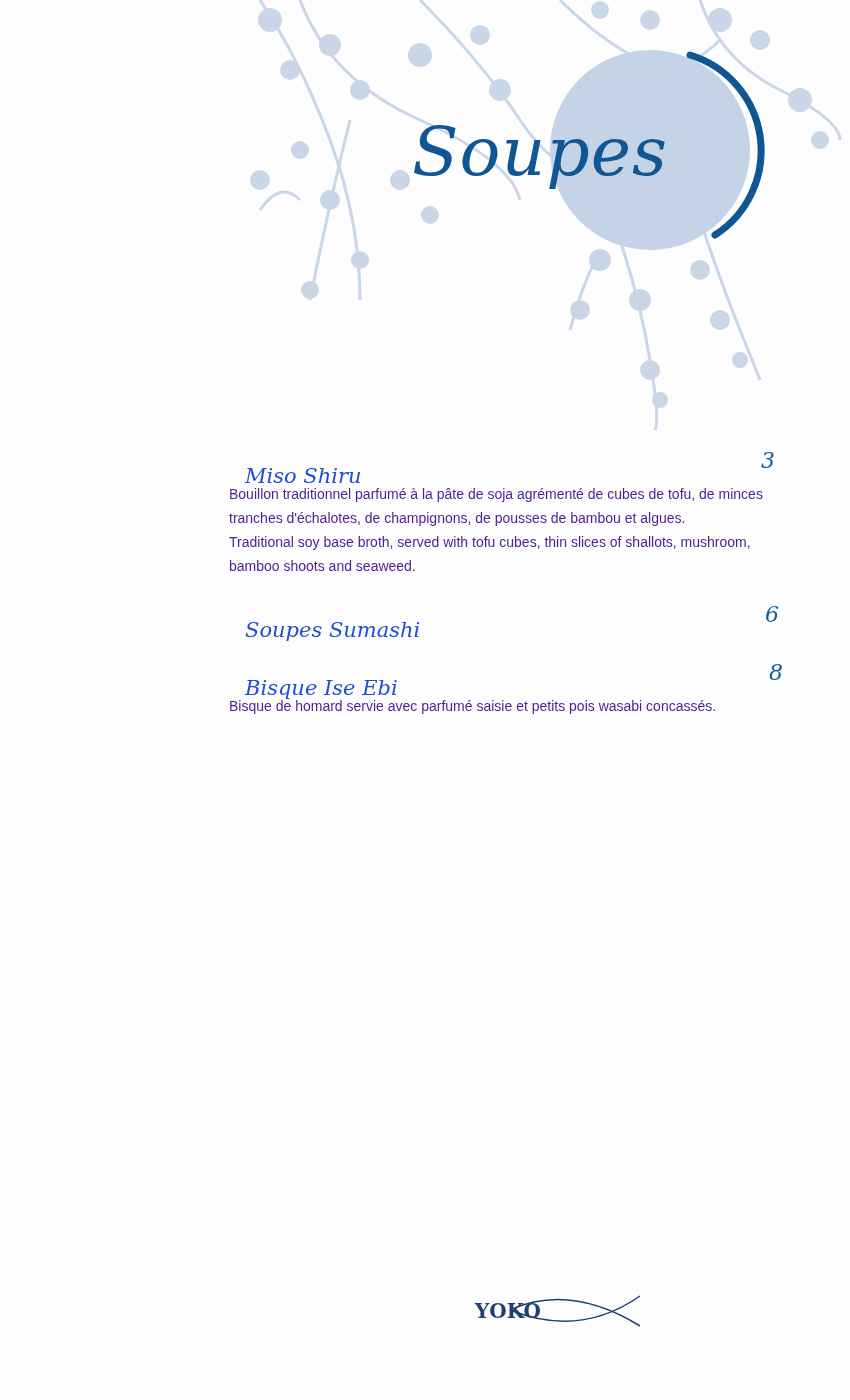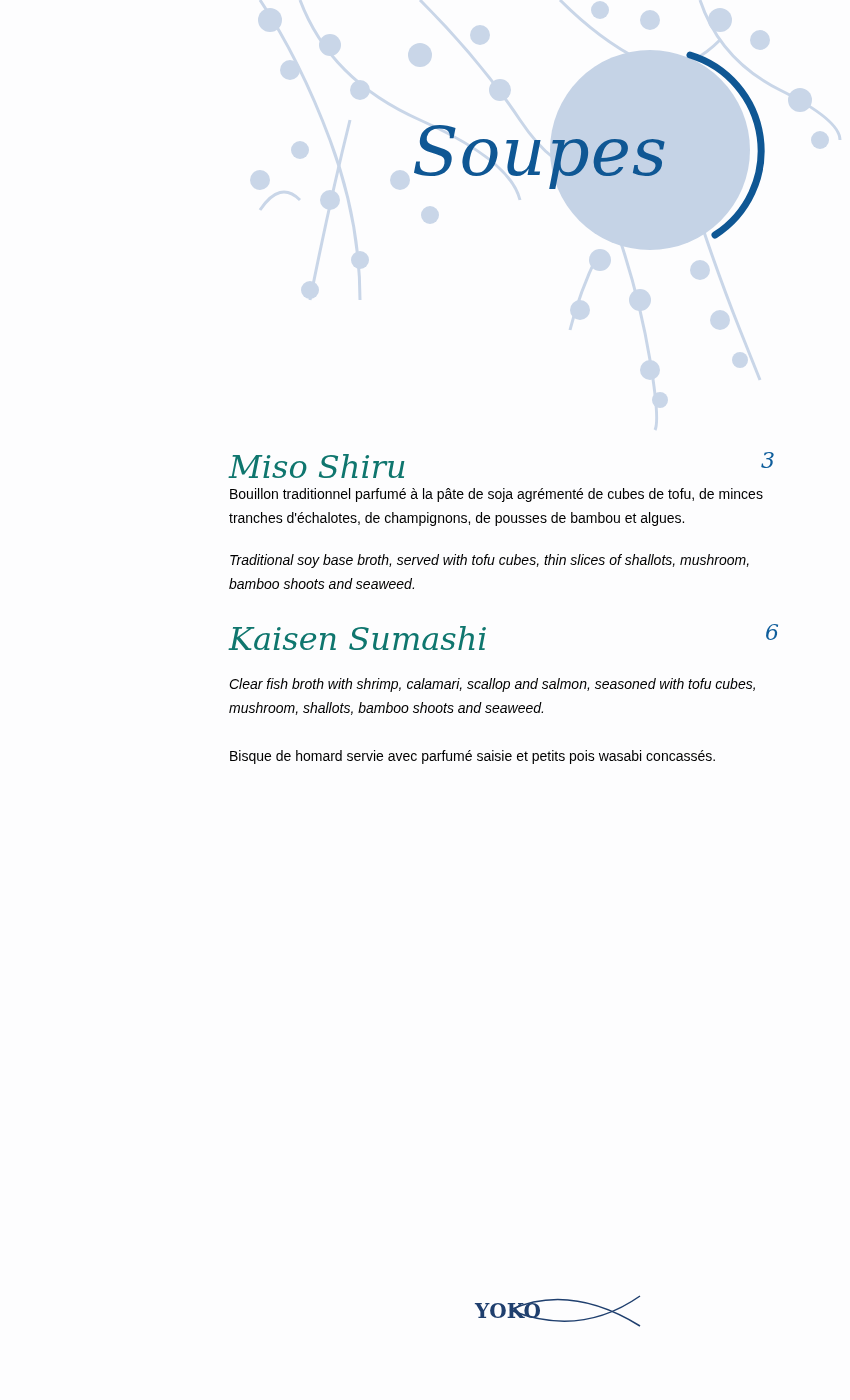--- a/index.html
+++ b/index.html
@@ -13,33 +13,33 @@
     position: absolute; left: 412px; top: 112px;
     font-family: "DejaVu Serif", serif; font-style: italic;
     font-size: 68px; color: #0f5794; letter-spacing: 1px;
     margin: 0; font-weight: normal;
   }
   .menu { position: absolute; left: 229px; top: 448px; width: 560px; }
   .item { margin-bottom: 24px; }
   .item-head { position: relative; height: 34px; }
   .item-name {
     font-family: "DejaVu Serif", serif; font-style: italic;
-    font-size: 32px; color: #0f766e; margin: 0; font-weight: normal;
+    font-size: 21px; color: #1d4ed8; margin: 16px; font-weight: normal;
     position: absolute; left: 0; top: 0;
   }
   .item-price {
     position: absolute; top: 0;
     font-family: "DejaVu Serif", serif; font-style: italic;
     font-size: 22px; color: #0f5e9c;
   }
   .desc-fr, .desc-en {
-    font-size: 14px; line-height: 24px; color: #000000;
+    font-size: 14px; line-height: 24px; color: #4c1d95;
     margin: 0; width: 540px;
   }
-  .desc-en { font-style: italic; margin-top: 18px; }
+  .desc-en { margin-top: 0; }
   .logo { position: absolute; left: 470px; top: 1288px; width: 180px; height: 45px; }
 </style>
 </head>
 <body>
 
 <svg class="bg-art" viewBox="0 0 850 450">
   <g fill="#c9d6e8" stroke="#c9d6e8">
     <g stroke-width="3" fill="none">
       <path d="M260 0 Q300 60 330 140 T360 300"></path>
       <path d="M300 0 Q330 80 420 120 T520 200"></path>
@@ -93,26 +93,29 @@
   <div class="item">
     <div class="item-head">
       <h2 class="item-name">Miso Shiru</h2>
       <span class="item-price" style="left:532px">3</span>
     </div>
     <p class="desc-fr">Bouillon traditionnel parfumé à la pâte de soja agrémenté de cubes de tofu, de minces tranches d'échalotes, de champignons, de pousses de bambou et algues.</p>
     <p class="desc-en">Traditional soy base broth, served with tofu cubes, thin slices of shallots, mushroom, bamboo shoots and seaweed.</p>
   </div>
   <div class="item">
     <div class="item-head">
-      <h2 class="item-name">Kaisen Sumashi</h2>
+      <h2 class="item-name">Soupes Sumashi</h2>
       <span class="item-price" style="left:536px">6</span>
     </div>
-    <p class="desc-en">Clear fish broth with shrimp, calamari, scallop and salmon, seasoned with tofu cubes, mushroom, shallots, bamboo shoots and seaweed.</p>
   </div>
   <div class="item">
+    <div class="item-head">
+      <h2 class="item-name">Bisque Ise Ebi</h2>
+      <span class="item-price" style="left:540px">8</span>
+    </div>
     <p class="desc-fr">Bisque de homard servie avec parfumé saisie et petits pois wasabi concassés.</p>
   </div>
 </div>
 
 <svg class="logo" viewBox="0 0 180 45">
   <path d="M40 22 Q100 -5 170 38" stroke="#1f3f6e" stroke-width="1.5" fill="none"></path>
   <path d="M40 22 Q110 50 170 8" stroke="#1f3f6e" stroke-width="1.5" fill="none"></path>
   <text x="5" y="30" font-family="DejaVu Serif, serif" font-weight="bold" font-size="20" fill="#1f3f6e">YOKO</text>
 </svg>
 

